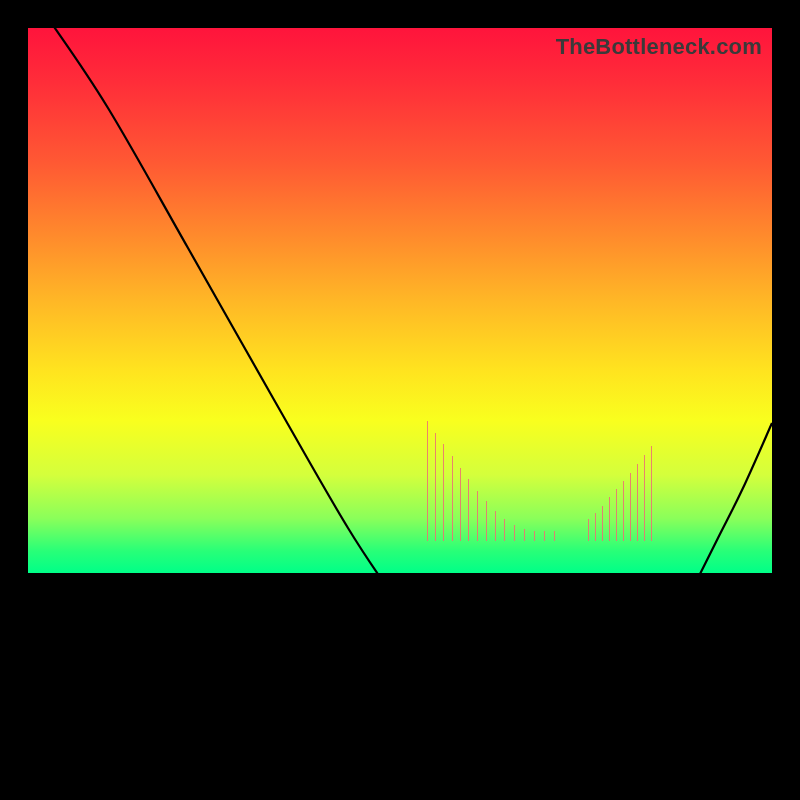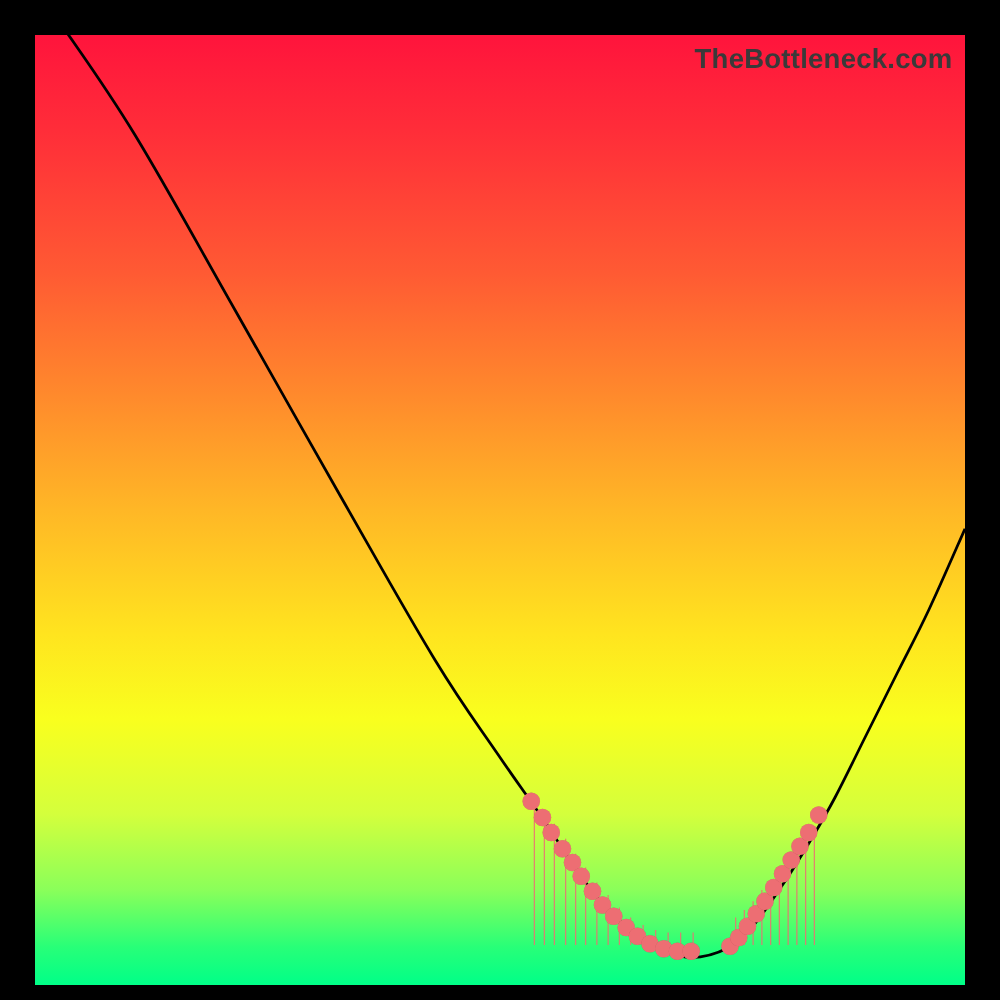--- a/index.html
+++ b/index.html
@@ -8,21 +8,21 @@
     position: relative;
     width: 800px;
     height: 800px;
     background: #000;
   }
   .plot-area {
     position: absolute;
     left: 28px;
     top: 28px;
     width: 744px;
-    height: 760px;
+    height: 545px;
     overflow: hidden;
   }
   .gradient-bg {
     position: absolute;
     inset: 0;
     background: linear-gradient(
       to bottom,
       #ff143c 0%,
       #ff2d39 10%,
       #ff5a33 25%,

